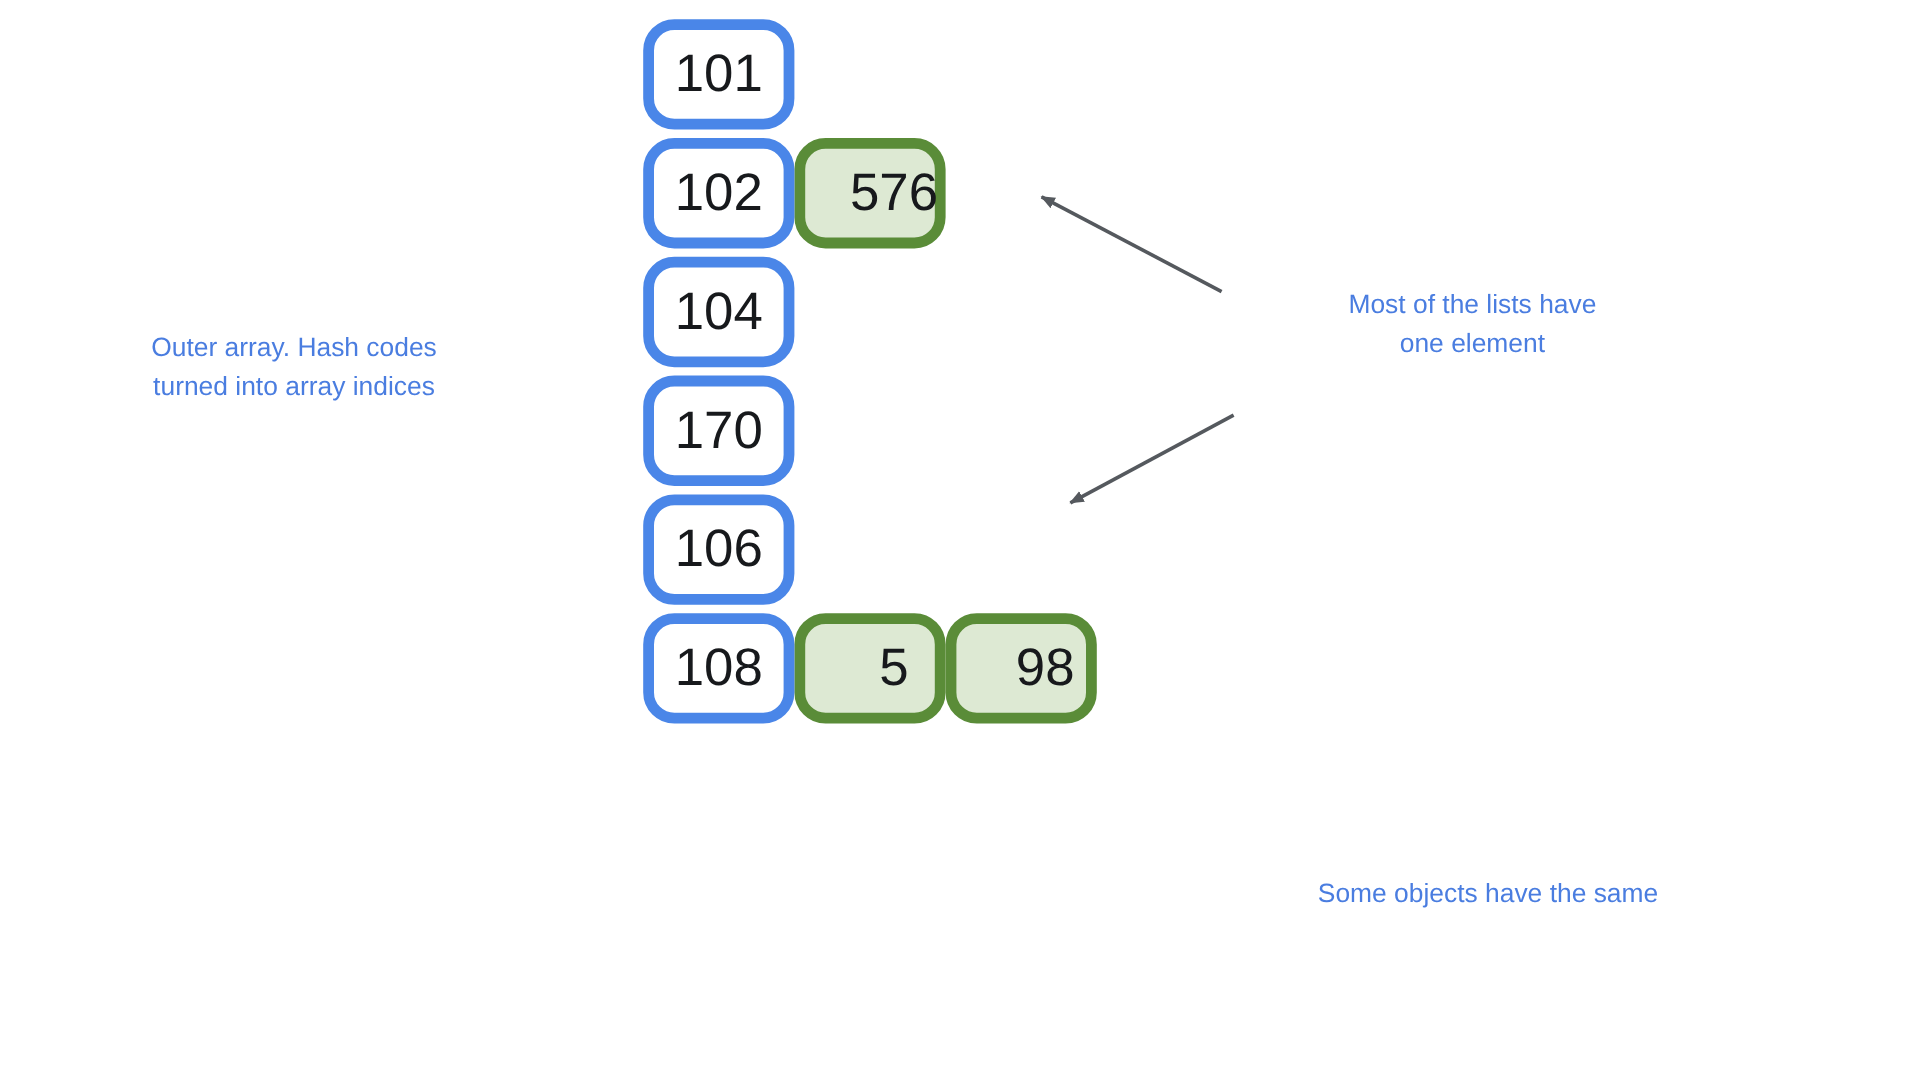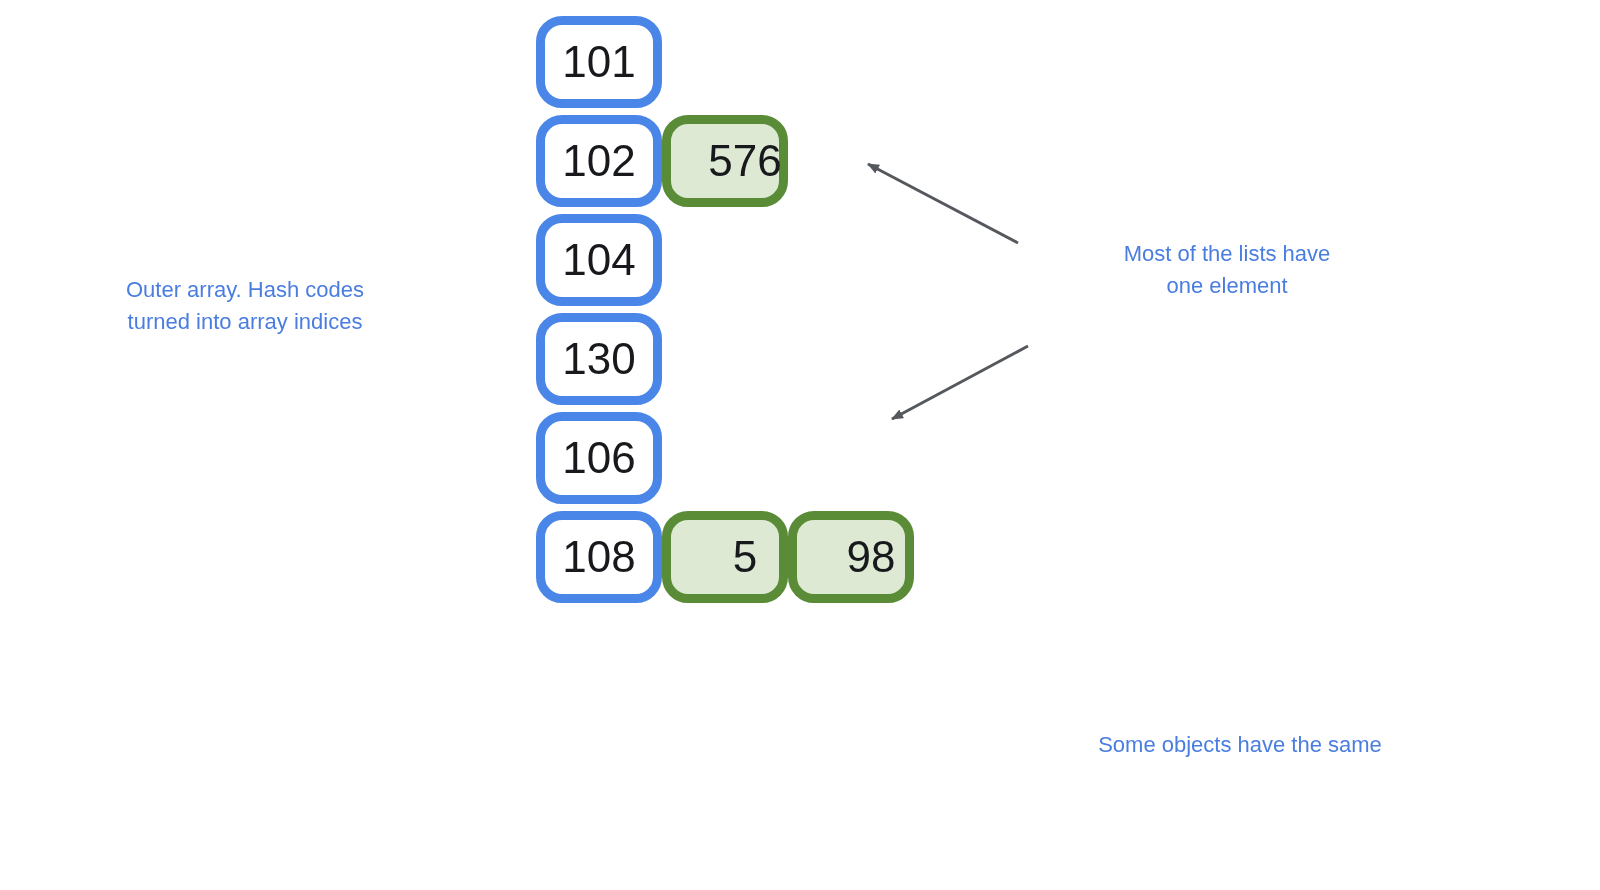--- a/index.html
+++ b/index.html
@@ -105,21 +105,21 @@
           <span>576</span>
         </div>
       </div>
       <div class="row">
         <div class="box slot">
           <span>104</span>
         </div>
       </div>
       <div class="row">
         <div class="box slot">
-          <span>130</span>
+          <span>170</span>
         </div>
       </div>
       <div class="row">
         <div class="box slot">
           <span>106</span>
         </div>
       </div>
       <div class="row">
         <div class="box slot">
           <span>108</span>

